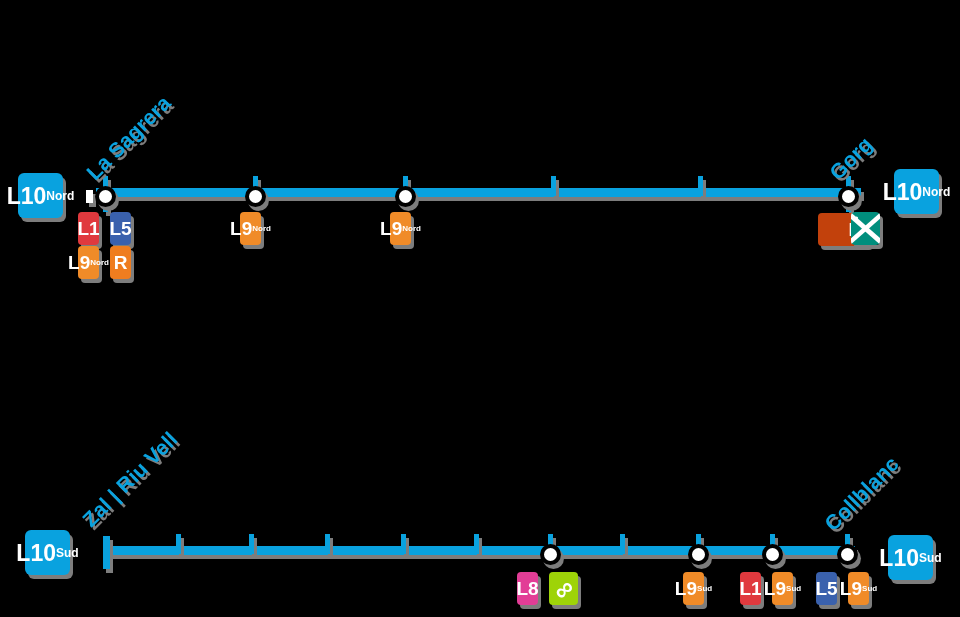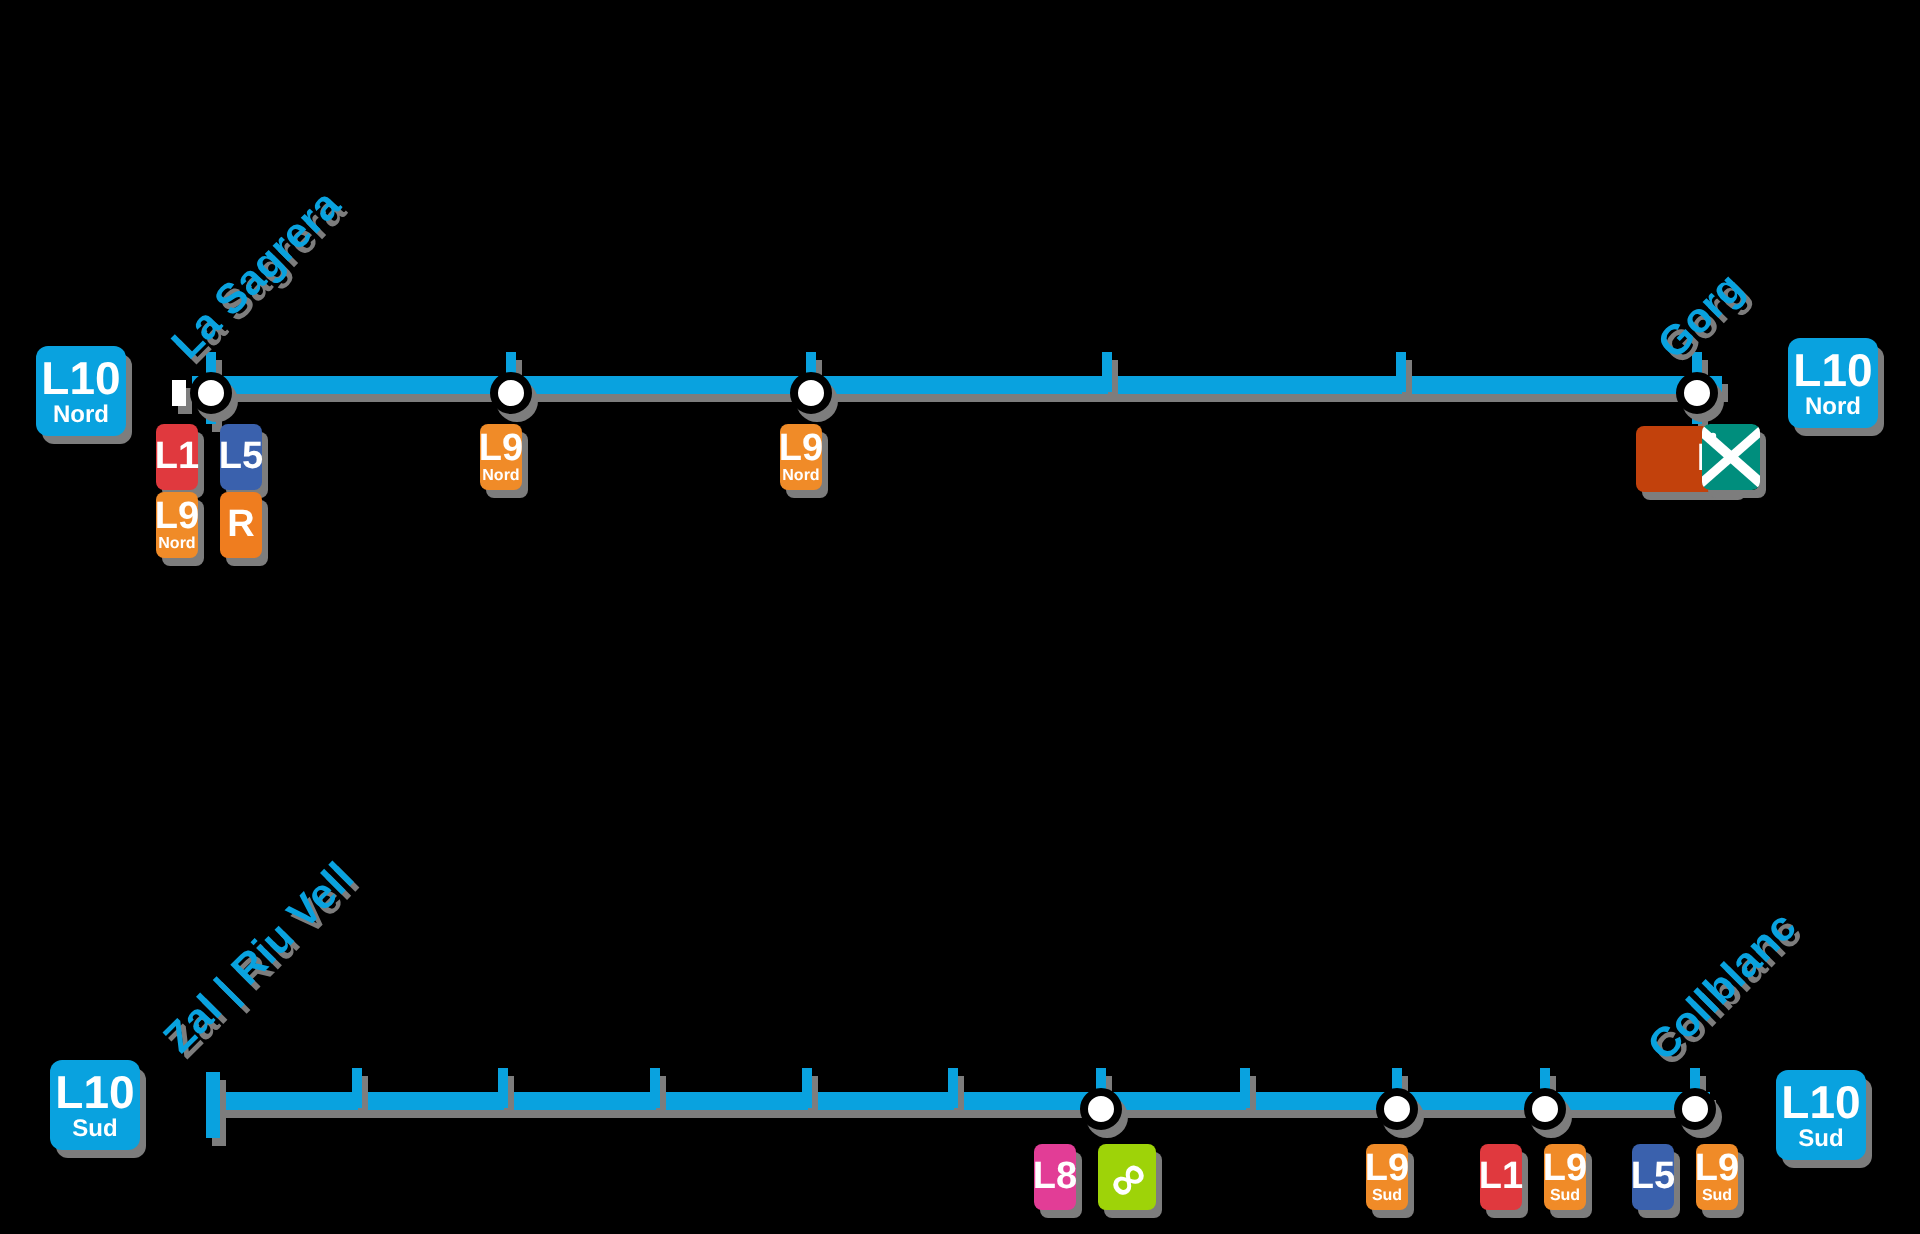--- a/index.html
+++ b/index.html
@@ -8,21 +8,21 @@
     font-family:"Liberation Sans",sans-serif;--sh:#7d7d7d;
   }
   .abs{position:absolute;}
   .route-line{height:9px;box-shadow:3px 4px 0 var(--sh);}
   .tick{width:5px;box-shadow:3px 4px 0 var(--sh);}
   .whitetick{width:7px;height:13px;background:#fff;box-shadow:3px 4px 0 var(--sh);}
   .terminus{box-shadow:3px 4px 0 var(--sh);}
   .dot{width:13px;height:13px;background:#fff;border:4px solid #000;border-radius:50%;
        box-shadow:3px 4px 0 var(--sh);}
   .badge{box-shadow:3px 4px 0 var(--sh);border-radius:4px;color:#fff;font-weight:bold;
-         display:flex;flex-direction:column;align-items:center;justify-content:center;
+         display:flex;flex-direction:row;align-items:center;justify-content:center;
          text-align:center;}
   .badge-sm{width:21px;height:33px;font-size:19px;line-height:19px;}
   .badge-sm .sub{font-size:8px;line-height:8px;font-weight:bold;margin-top:0px;}
   .badge-lg{width:45px;height:45px;font-size:23px;line-height:22px;border-radius:6px;}
   .badge-lg .sub{font-size:12px;line-height:12px;font-weight:bold;margin-top:1px;}
   .iconbox{width:29px;height:33px;border-radius:4px;box-shadow:3px 4px 0 var(--sh);
            display:flex;align-items:center;justify-content:center;overflow:hidden;}
   .infinity{display:block;color:#fff;font-size:26px;font-weight:bold;line-height:26px;
             transform:rotate(-42deg);}
   .station-label{font-size:21px;font-weight:bold;white-space:nowrap;height:23px;line-height:23px;

